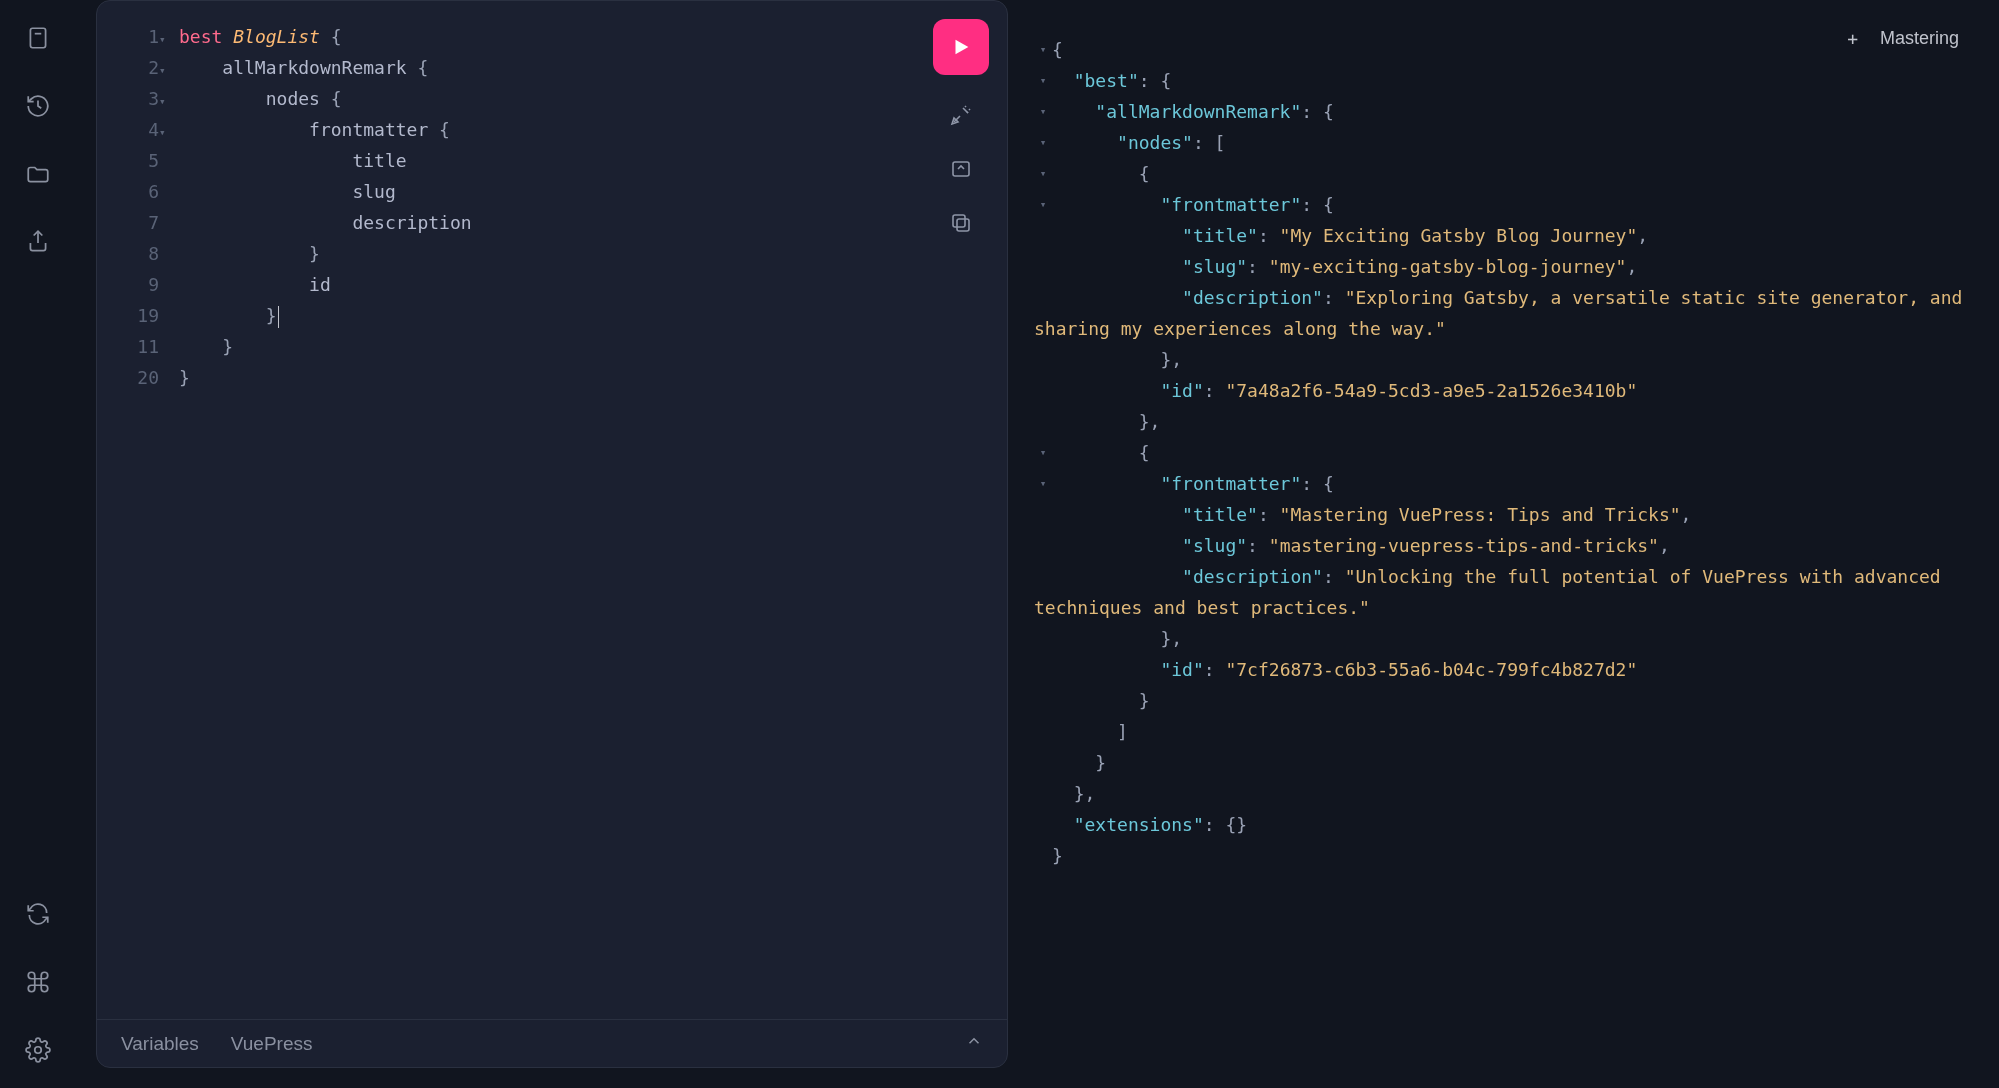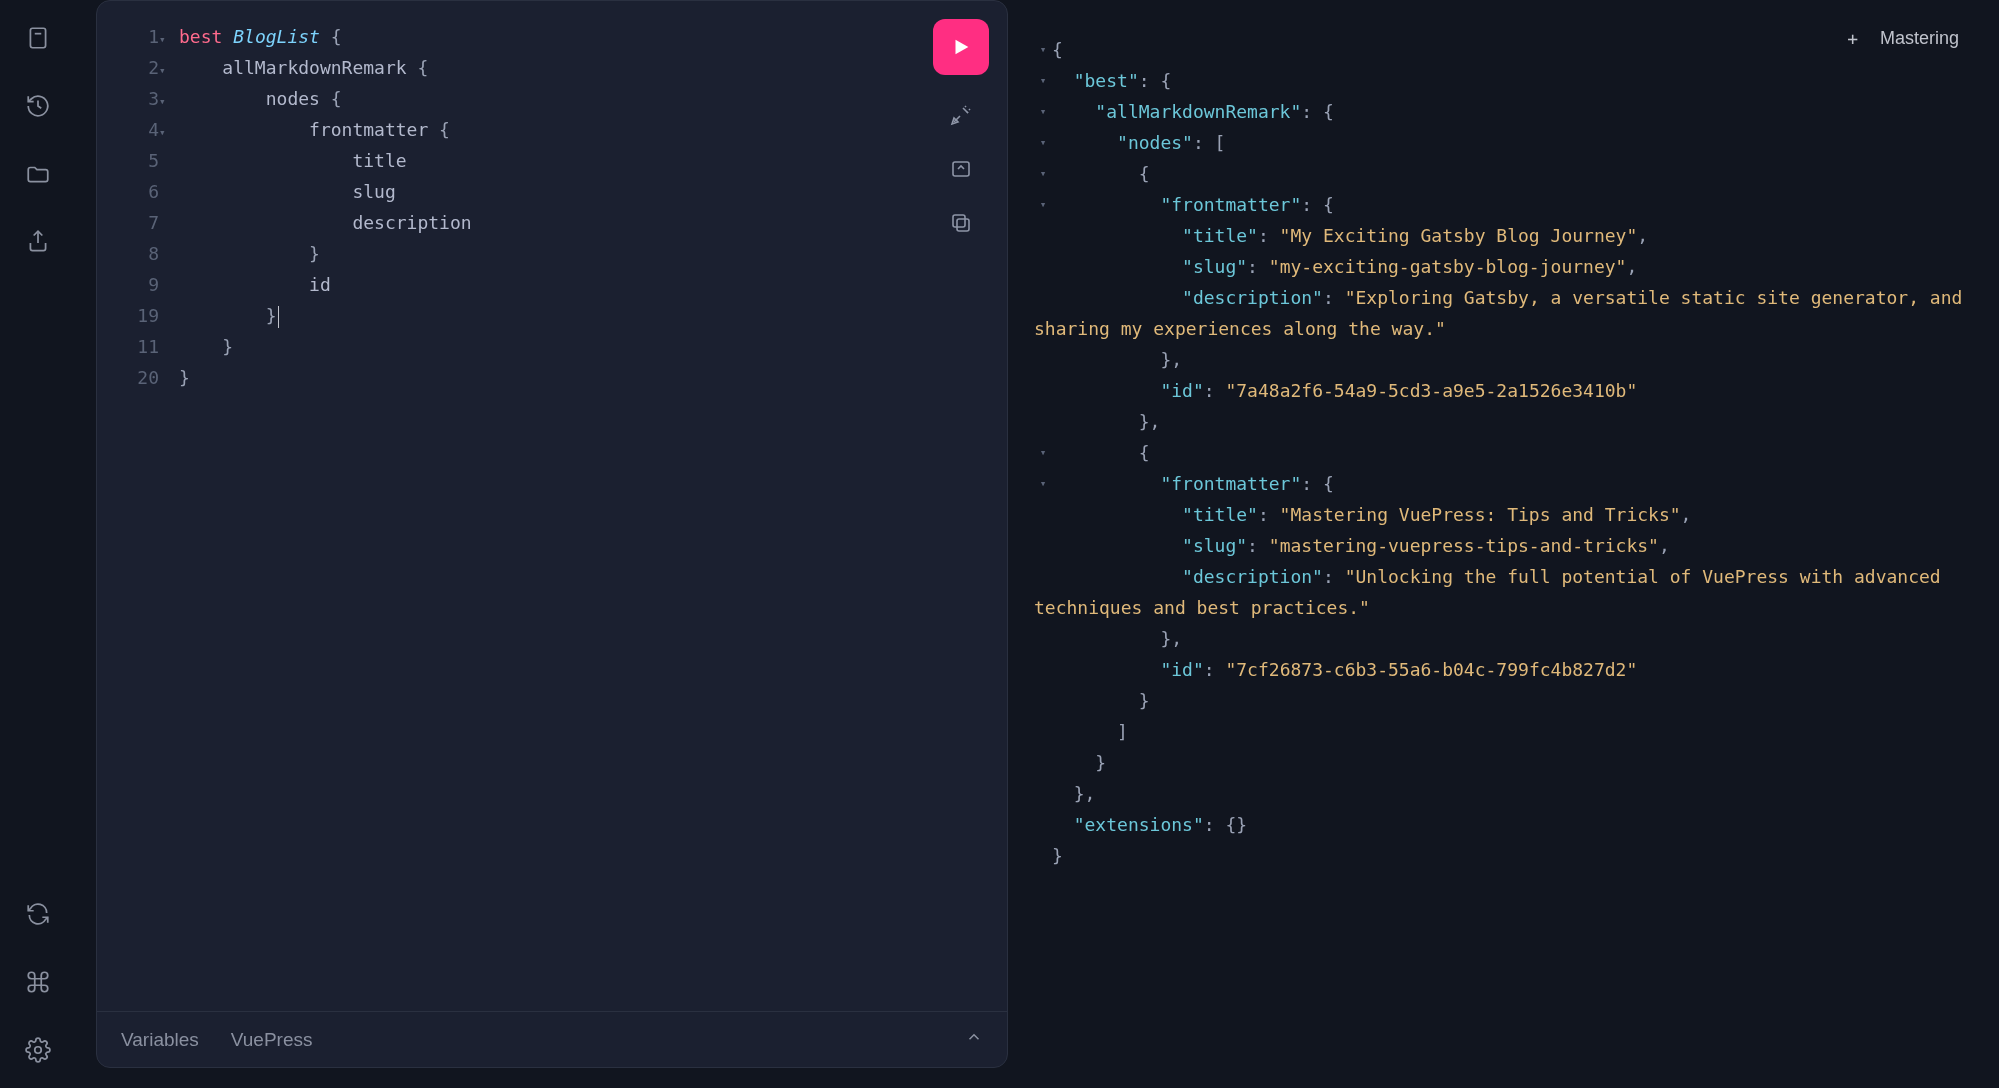--- a/index.html
+++ b/index.html
@@ -99,21 +99,21 @@
     color: #5a6377;
     top: 3px;
   }
   .code {
     white-space: pre;
     line-height: 31px;
     font-size: 18px;
     padding-left: 12px;
   }
   .tok-keyword { color: #ff6b8d; }
-  .tok-def { color: #7dd3fc; font-style: italic; }
+  .tok-def { color: #fdba74; font-style: italic; }
   .tok-field { color: #b3b9cd; }
   .tok-brace { color: #9aa2b5; }
   .cursor { display:inline-block; width:1px; height:22px; background:#c0c3cc; vertical-align:middle; margin-left:1px; }
 
   
   .action-col {
     position: absolute;
     right: 18px;
     top: 18px;
     display: flex;
@@ -132,21 +132,21 @@
   }
   .play-btn svg { width: 22px; height: 22px; fill: white; }
   .act-icon {
     width: 28px; height: 28px; color: #8e95a7; cursor: pointer;
     display: flex; align-items:center; justify-content:center;
   }
   .act-icon svg { width:24px; height:24px; stroke: currentColor; fill:none; stroke-width:1.6; }
 
   
   .bottom-bar {
-    height: 56px;
+    height: 48px;
     border-top: 1px solid #2a3040;
     display: flex;
     align-items: center;
     padding: 0 24px;
     gap: 32px;
     font-family: -apple-system, BlinkMacSystemFont, "Segoe UI", sans-serif;
     font-size: 19px;
     color: #8a90a0;
   }
   .bottom-bar .tab { cursor: pointer; }

